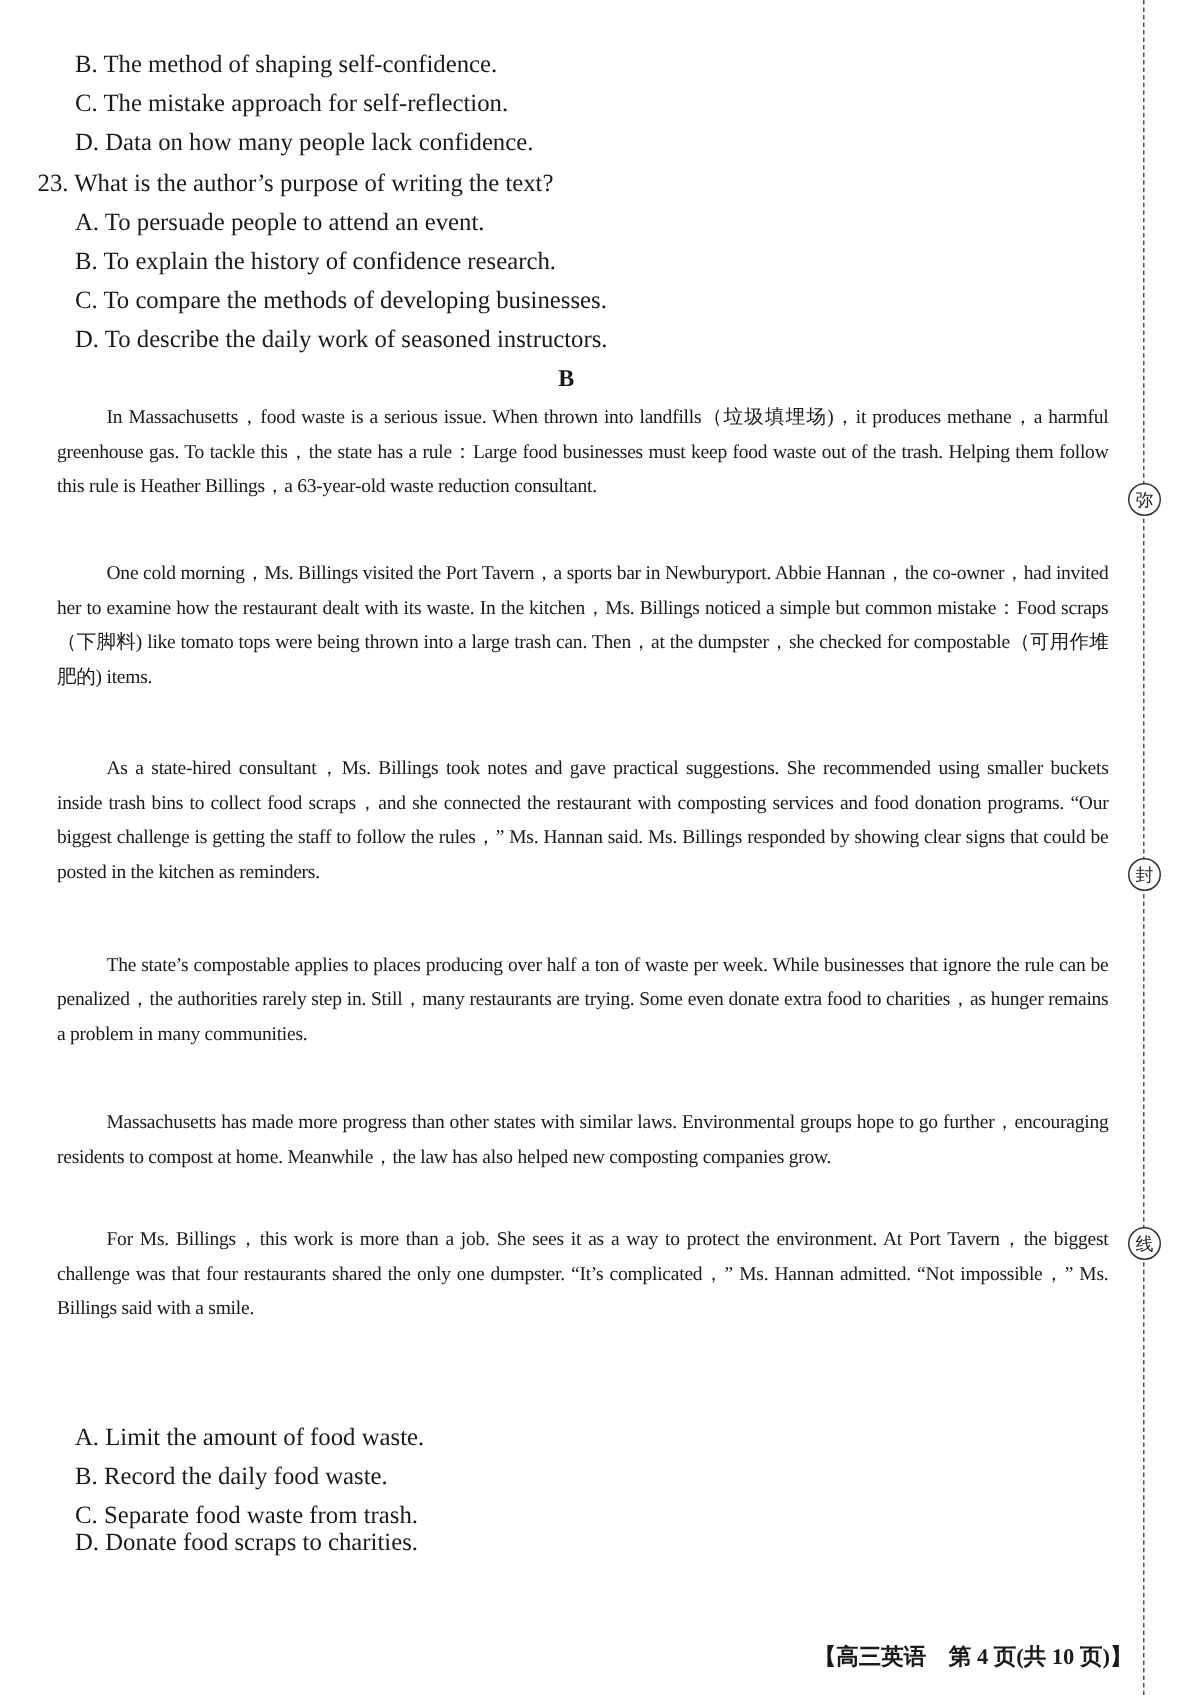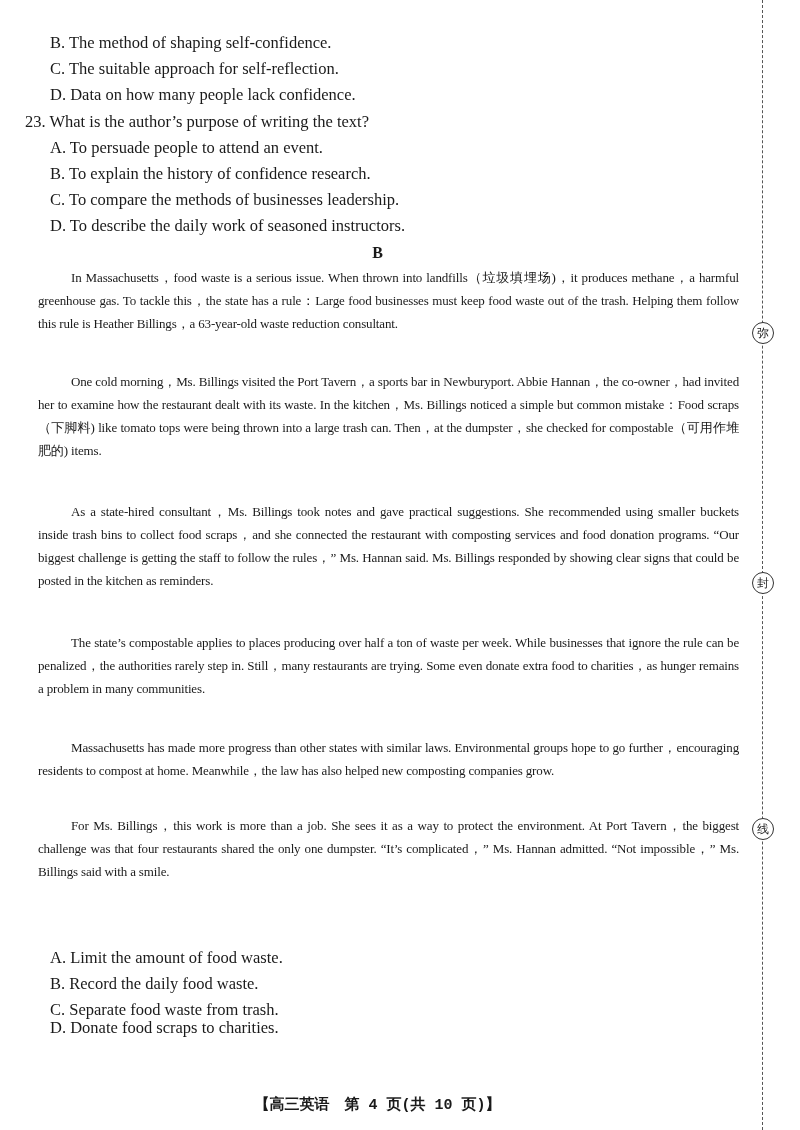--- a/index.html
+++ b/index.html
@@ -11,36 +11,36 @@
   .qnum { left: 25px; }
   .section { left: 0; width: 755px; text-align: center; font-weight: bold; font-size: 16px; }
   .para { position: absolute; left: 38px; width: 701px; font-size: 13px; line-height: 23px;
           text-align: justify; text-indent: 33px; letter-spacing: -0.15px; }
   .para span.u { }
   .dash { position: absolute; left: 762px; top: 0; height: 1130px; width: 0;
           border-left: 1.3px dashed #555; }
   .seal { position: absolute; left: 752px; width: 20px; height: 20px; border: 1px solid #333;
           border-radius: 50%; background: #fff; font-size: 12px; line-height: 20px; text-align: center;
           font-family: "DejaVu Sans", sans-serif; color: #222; }
-  .footer { position: absolute; top: 1095px; left: 0; width: 755px; text-align: center;
-            font-size: 15px; font-weight: bold; font-family: Liberation Mono, monospace; }
+  .footer { position: absolute; top: 1095px; left: 0; width: 755px; text-align: right;
+            font-size: 15px; font-weight: bold; font-family: Liberation Serif, serif; }
 </style>
 </head>
 <body>
 
 <div class="page">
 
   <div class="line opt" style="top:30px">B. The method of shaping self-confidence.</div>
-  <div class="line opt" style="top:56px">C. The suitable approach for self-reflection.</div>
+  <div class="line opt" style="top:56px">C. The mistake approach for self-reflection.</div>
   <div class="line opt" style="top:82px">D. Data on how many people lack confidence.</div>
 
   <div class="line qnum" style="top:109px">23. What is the author’s purpose of writing the text?</div>
   <div class="line opt" style="top:135px">A. To persuade people to attend an event.</div>
   <div class="line opt" style="top:161px">B. To explain the history of confidence research.</div>
-  <div class="line opt" style="top:187px">C. To compare the methods of businesses leadership.</div>
+  <div class="line opt" style="top:187px">C. To compare the methods of developing businesses.</div>
   <div class="line opt" style="top:213px">D. To describe the daily work of seasoned instructors.</div>
 
   <div class="line section" style="top:240px">B</div>
 
   <div class="para" style="top:266px">In Massachusetts，food waste is a serious issue. When thrown into landfills（垃圾填埋场)，it produces methane，a harmful greenhouse gas. To tackle this，the state has a rule：Large food businesses must keep food waste out of the trash. Helping them follow this rule is Heather Billings，a 63-year-old waste reduction consultant.</div>
   <div class="para" style="top:370px">One cold morning，Ms. Billings visited the Port Tavern，a sports bar in Newburyport. Abbie Hannan，the co-owner，had invited her to examine how the restaurant dealt with its waste. In the kitchen，Ms. Billings noticed a simple but common mistake：Food scraps（下脚料) like tomato tops were being thrown into a large trash can. Then，at the dumpster，she checked for compostable（可用作堆肥的) items.</div>
   <div class="para" style="top:500px">As a state-hired consultant，Ms. Billings took notes and gave practical suggestions. She recommended using smaller buckets inside trash bins to collect food scraps，and she connected the restaurant with composting services and food donation programs. “Our biggest challenge is getting the staff to follow the rules，” Ms. Hannan said. Ms. Billings responded by showing clear signs that could be posted in the kitchen as reminders.</div>
   <div class="para" style="top:631px"><span>The state’s compostable applies to places producing over half a ton of waste per week. While businesses that ignore the rule can be </span><span class="u">penalized</span><span>，the authorities rarely step in. Still，many restaurants are trying. Some even donate extra food to charities，as hunger remains a problem in many communities.</span></div>
   <div class="para" style="top:736px">Massachusetts has made more progress than other states with similar laws. Environmental groups hope to go further，encouraging residents to compost at home. Meanwhile，the law has also helped new composting companies grow.</div>
   <div class="para" style="top:814px">For Ms. Billings，this work is more than a job. She sees it as a way to protect the environment. At Port Tavern，the biggest challenge was that four restaurants shared the only one dumpster. “It’s complicated，” Ms. Hannan admitted. “Not impossible，” Ms. Billings said with a smile.</div>

